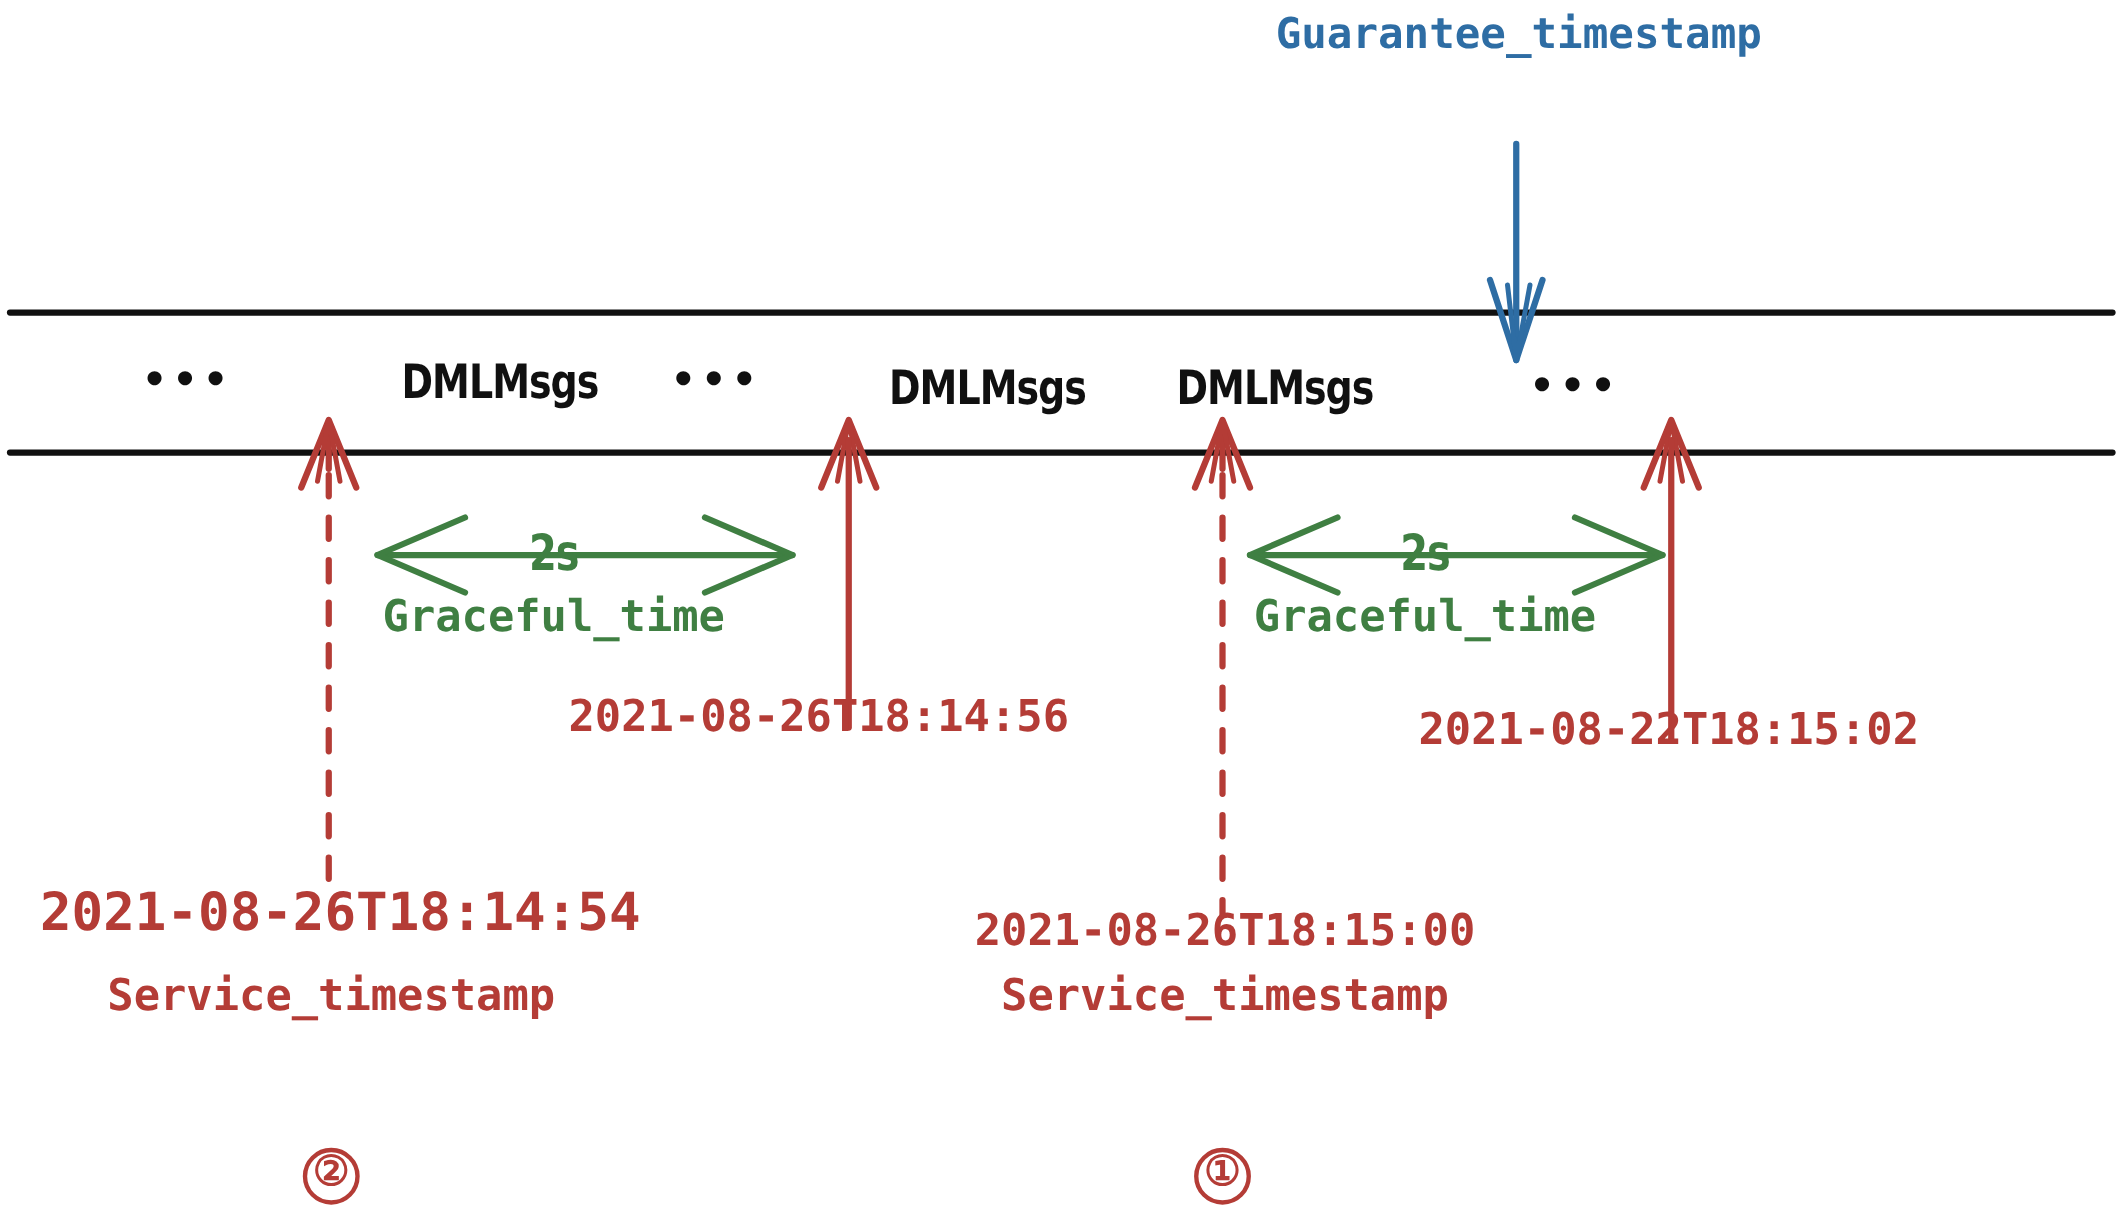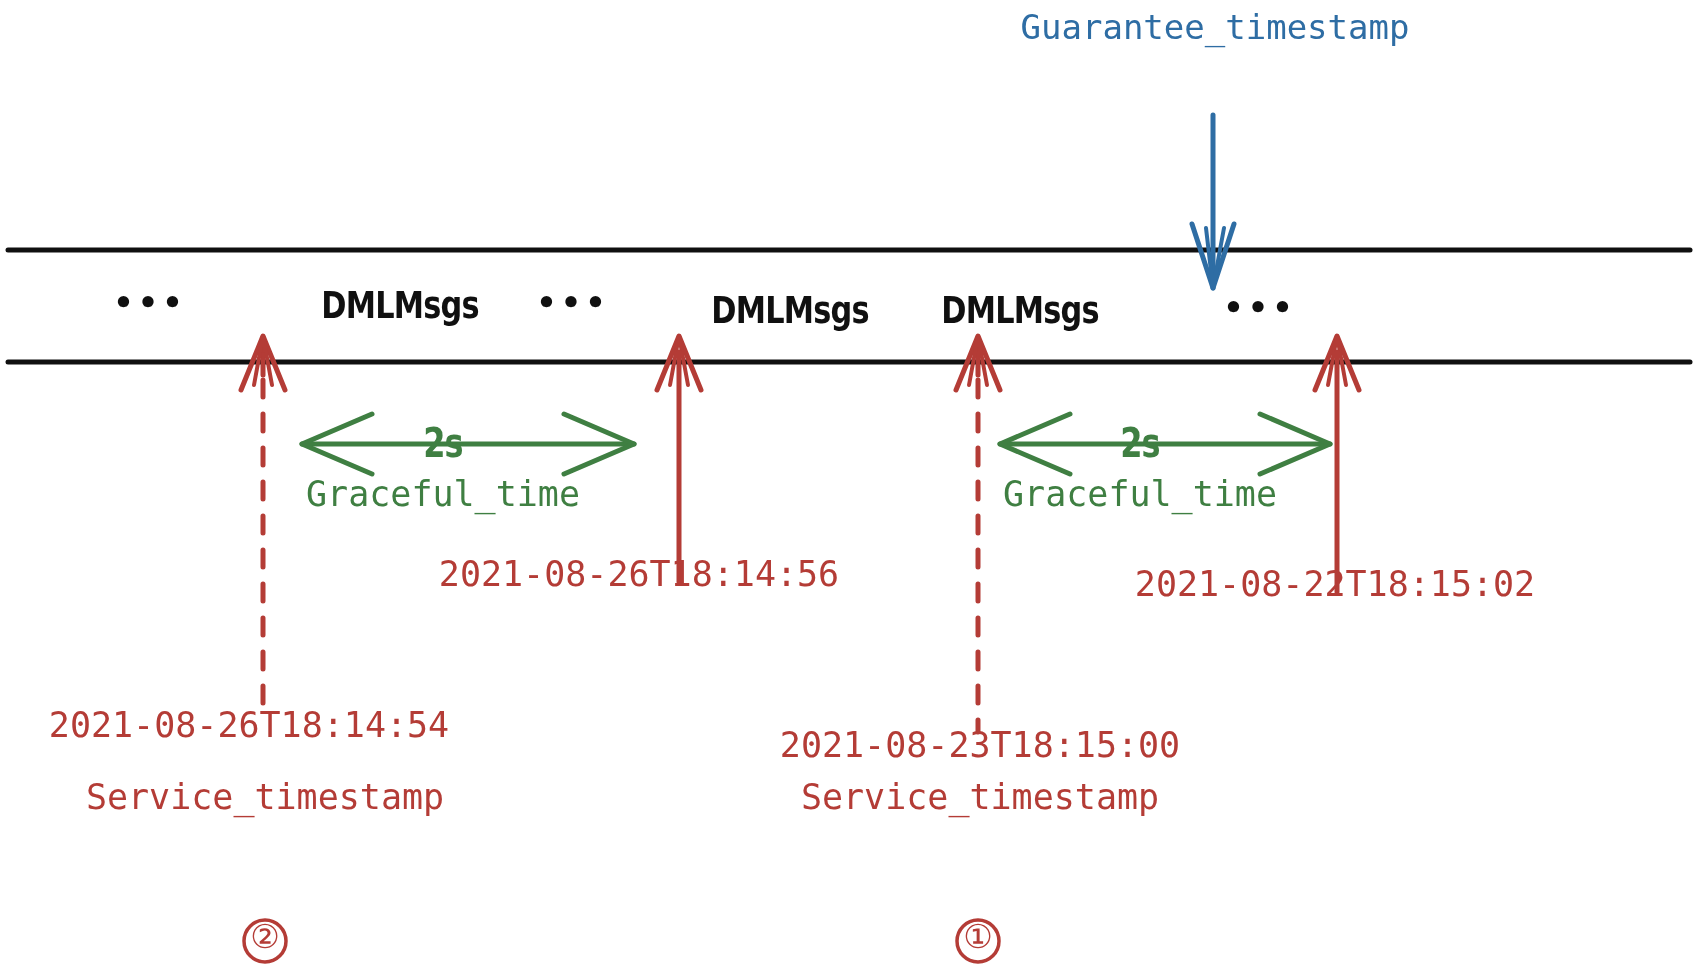--- a/index.html
+++ b/index.html
@@ -1,21 +1,21 @@
 <!DOCTYPE html>
 <html><head>
 <meta charset="utf-8">
 <style>
   html,body{margin:0;padding:0;background:#ffffff;}
   body{width:1694px;height:972px;position:relative;overflow:hidden;
        font-family:"DejaVu Sans Mono","Liberation Mono",monospace;}
   .stage{position:absolute;left:0;top:0;width:1694px;height:972px;}
   svg.overlay{position:absolute;left:0;top:0;width:1694px;height:972px;pointer-events:none;}
   .lbl{position:absolute;white-space:pre;line-height:1.28;}
-  .mono{font-family:"DejaVu Sans Mono","Liberation Mono",monospace;}
+  .mono{font-family:"DejaVu Sans Mono","Liberation Mono",monospace;font-weight:bold;}
   .cond{font-family:"DejaVu Sans","Liberation Sans",sans-serif;
         font-weight:700;letter-spacing:-1px;transform:scaleX(.80);transform-origin:center center;}
   .blue{color:#2e6da4;}
   .red{color:#b43c36;}
   .green{color:#3f7f42;}
   .black{color:#101010;}
   .ctr{text-align:center;}
   .dots{font-family:"DejaVu Sans","Liberation Sans",sans-serif;font-weight:900;letter-spacing:4px;}
 </style>
 </head>
@@ -90,25 +90,25 @@
   <div class="lbl cond black ctr" style="left:895px;top:286px;width:250px;font-size:38px;">DMLMsgs</div>
 
   <div class="lbl dots black ctr" style="left:1205px;top:288px;width:110px;font-size:32px;">•••</div>
 
   <div class="lbl cond green ctr" style="left:383px;top:418px;width:120px;font-size:40px;">2s</div>
   <div class="lbl mono green ctr" style="left:253px;top:472px;width:380px;font-size:35px;">Graceful_time</div>
 
   <div class="lbl cond green ctr" style="left:1080px;top:418px;width:120px;font-size:40px;">2s</div>
   <div class="lbl mono green ctr" style="left:950px;top:472px;width:380px;font-size:35px;">Graceful_time</div>
 
-  <div class="lbl mono red ctr" style="left:404px;top:552px;width:470px;font-size:35px;">2021-08-26T18:14:56</div>
+  <div class="lbl mono red ctr" style="left:420px;top:552px;width:470px;font-size:35px;">2021-08-26T18:14:56</div>
 
   <div class="lbl mono red ctr" style="left:1100px;top:562px;width:470px;font-size:35px;">2021-08-22T18:15:02</div>
 
-  <div class="lbl mono red ctr" style="left:14px;top:703px;width:470px;font-size:35px;">2021-08-26T18:14:54</div>
+  <div class="lbl mono red ctr" style="left:32px;top:703px;width:470px;font-size:42px;">2021-08-26T18:14:54</div>
   <div class="lbl mono red ctr" style="left:55px;top:775px;width:420px;font-size:35px;">Service_timestamp</div>
   <div class="lbl mono red ctr" style="left:235px;top:920px;width:60px;font-size:33px;line-height:1;">②</div>
 
-  <div class="lbl mono red ctr" style="left:745px;top:723px;width:470px;font-size:35px;">2021-08-23T18:15:00</div>
+  <div class="lbl mono red ctr" style="left:745px;top:723px;width:470px;font-size:35px;">2021-08-26T18:15:00</div>
   <div class="lbl mono red ctr" style="left:770px;top:775px;width:420px;font-size:35px;">Service_timestamp</div>
   <div class="lbl mono red ctr" style="left:948px;top:920px;width:60px;font-size:33px;line-height:1;">①</div>
 
 </div>
 
 </body></html>

